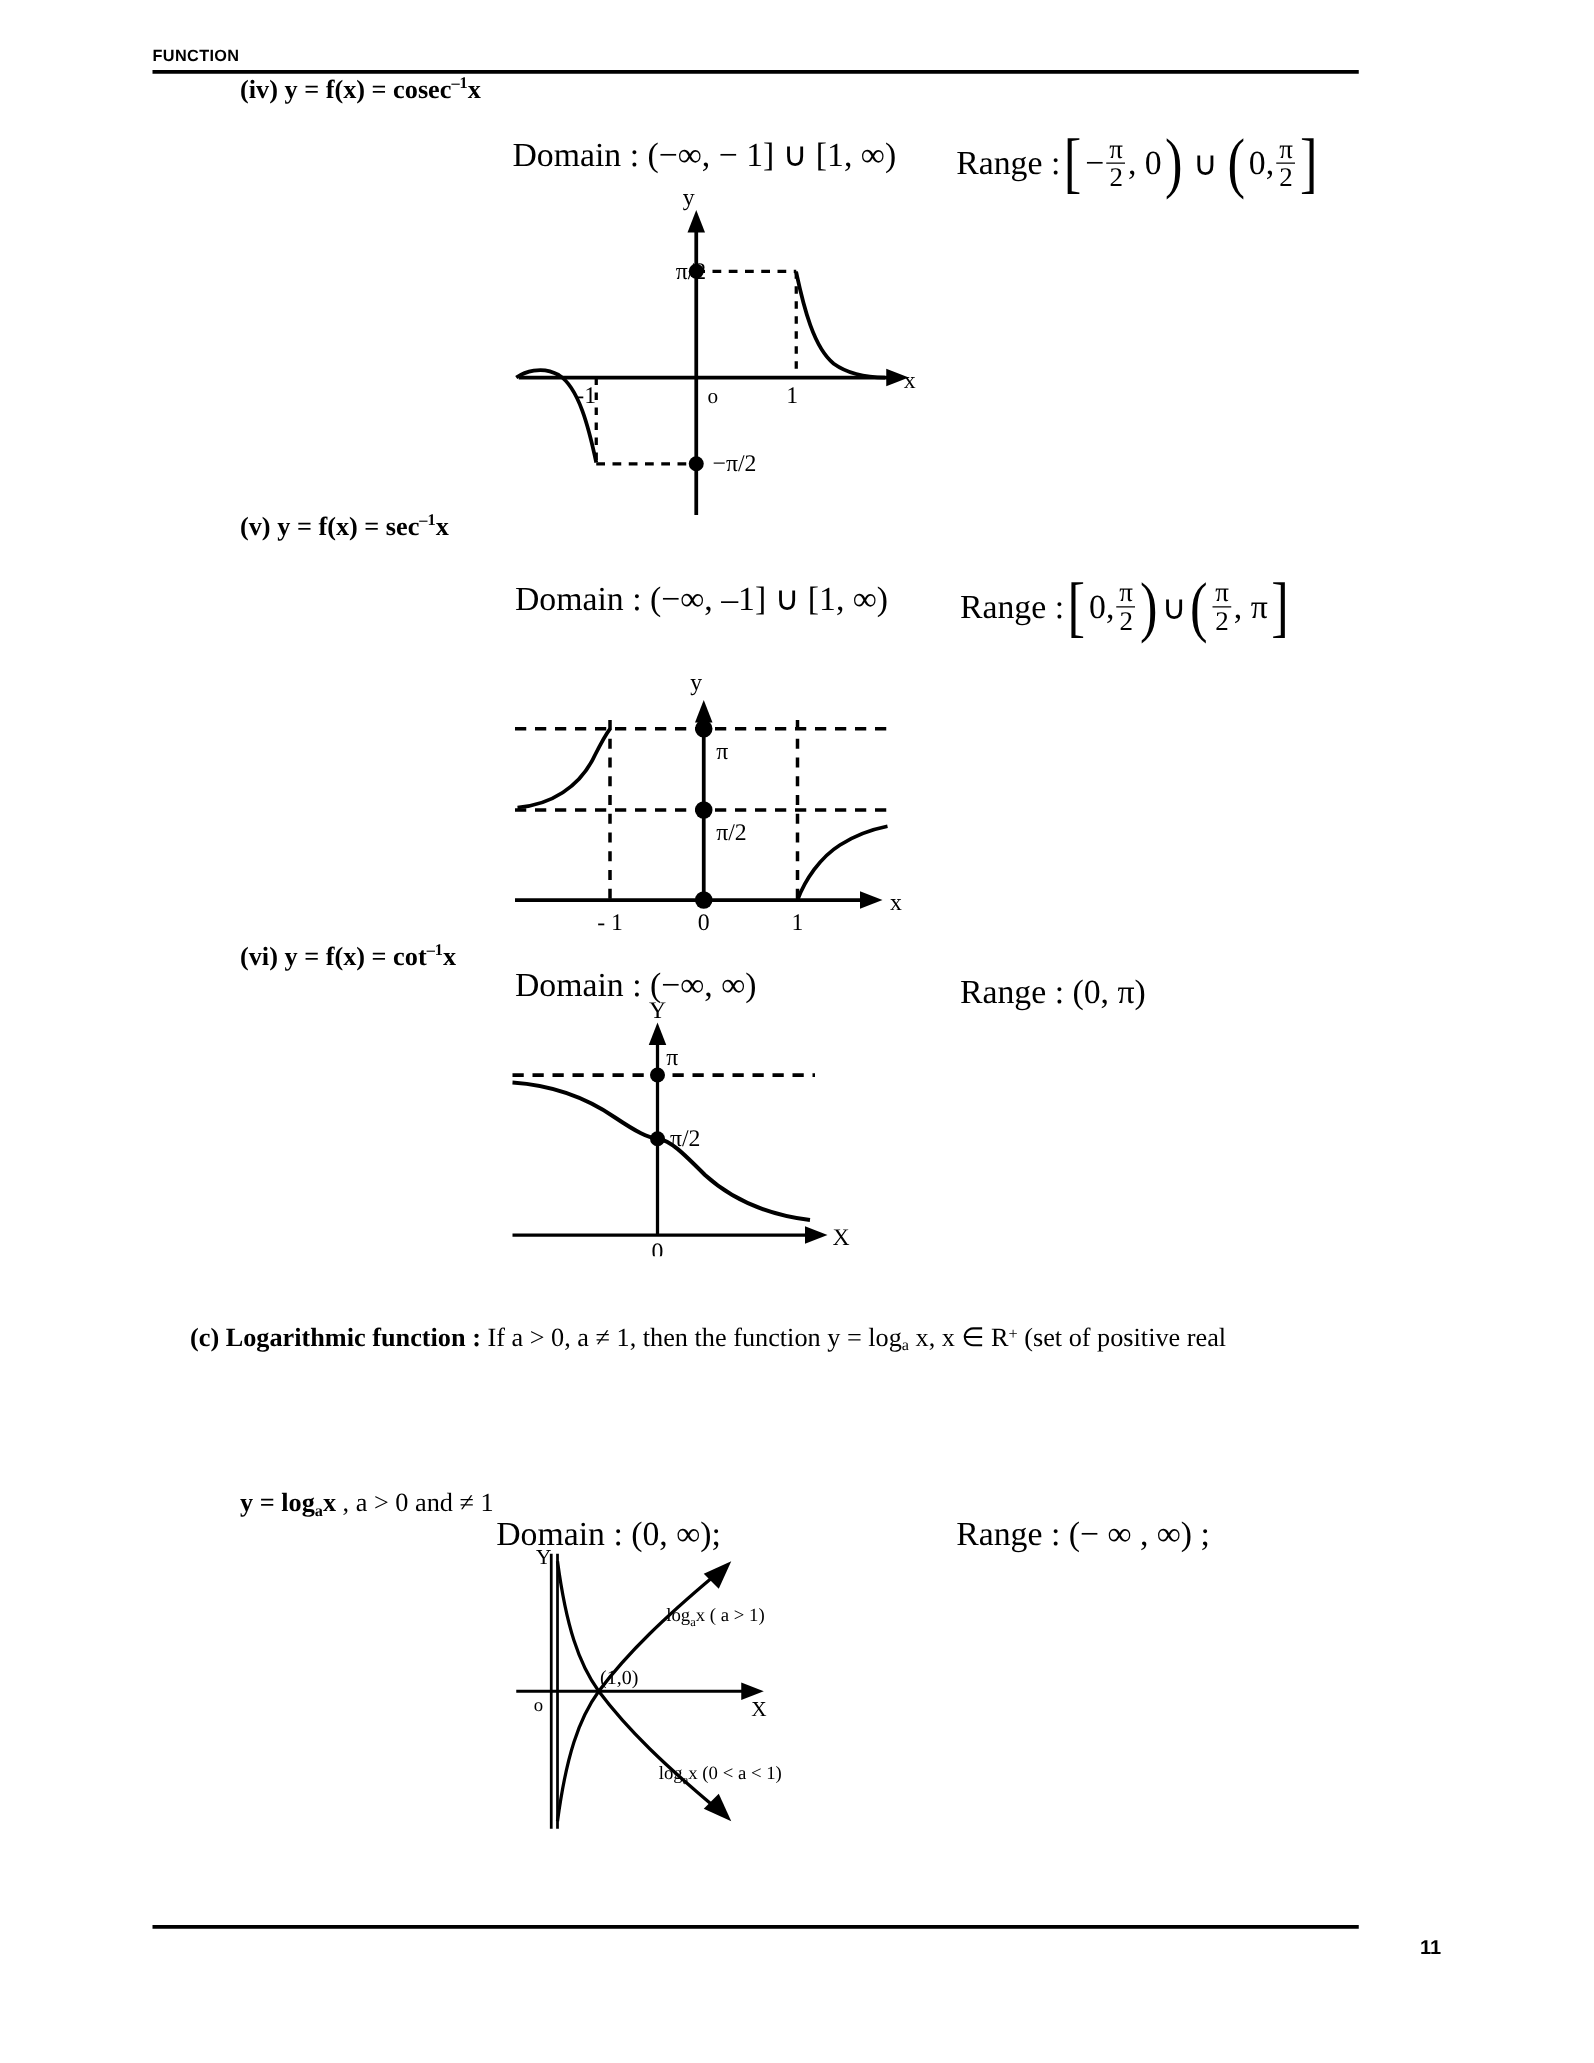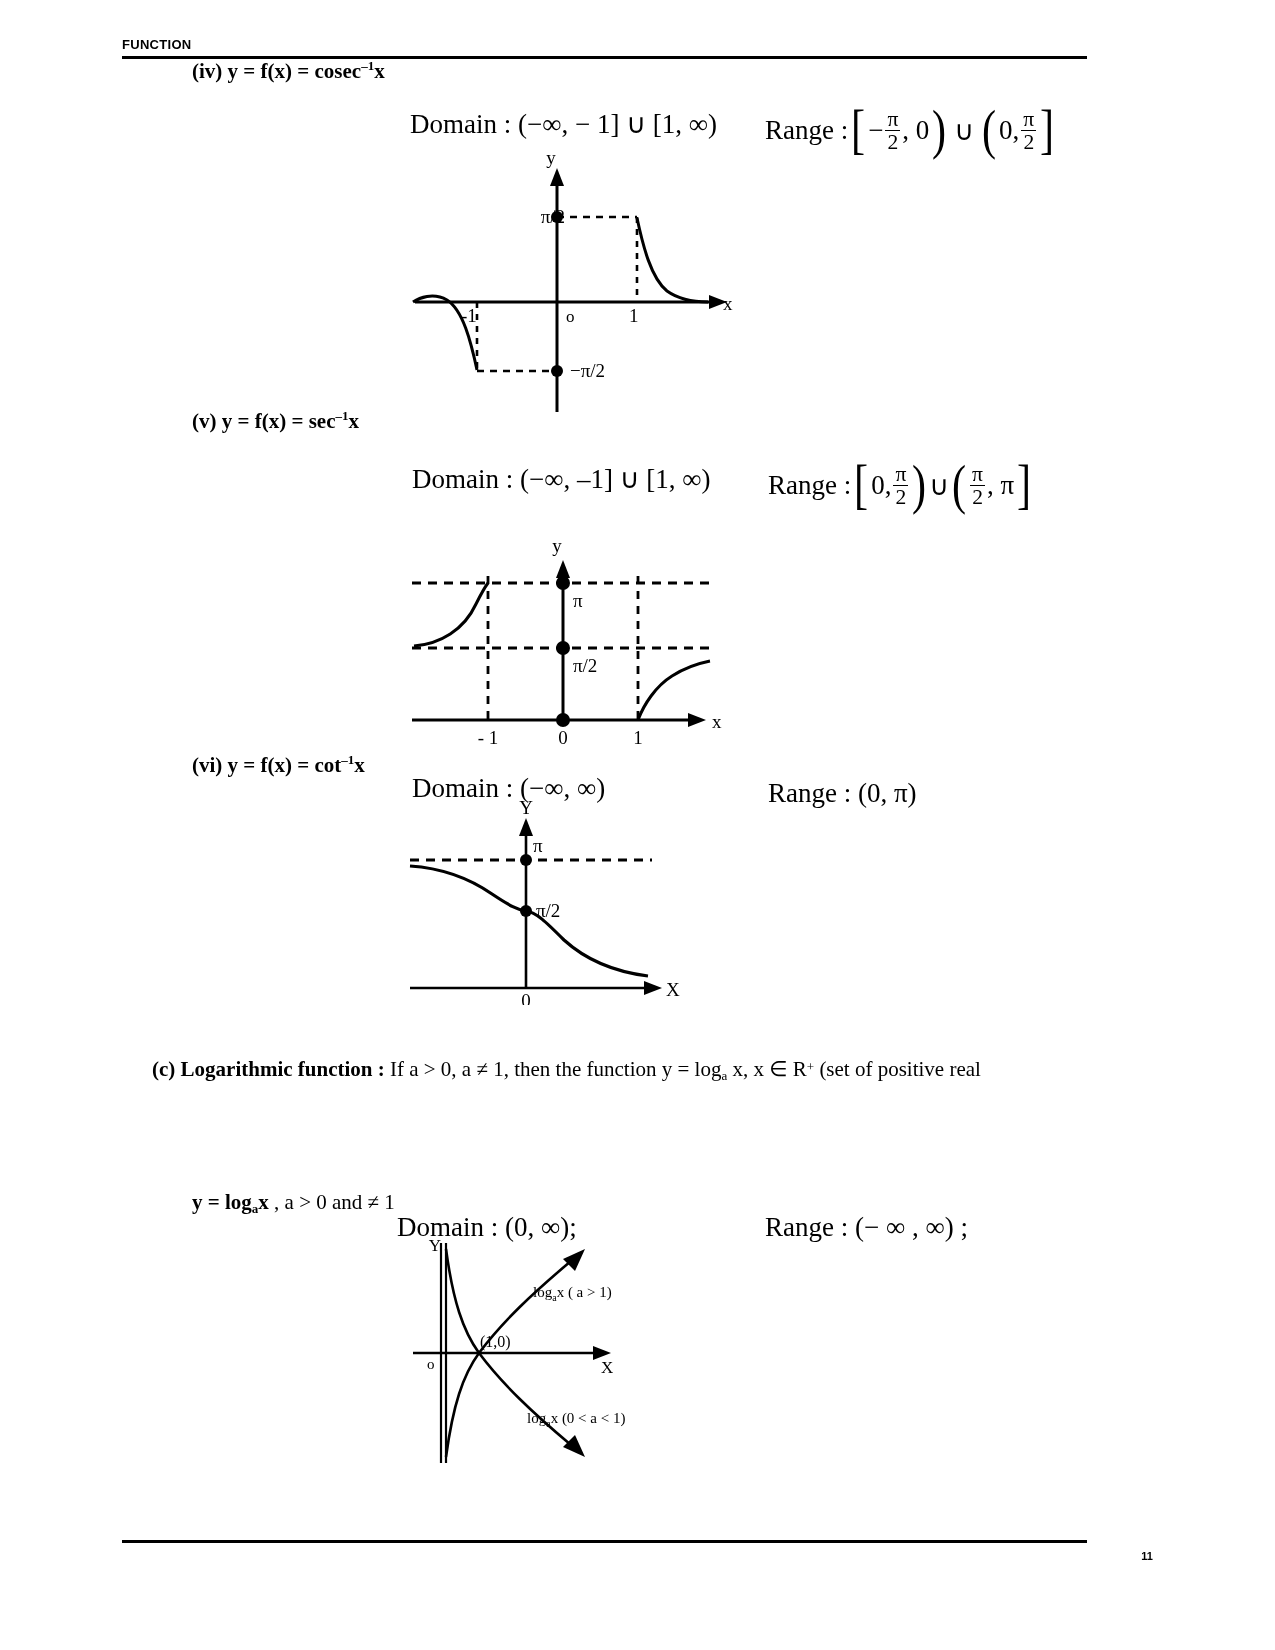--- a/index.html
+++ b/index.html
@@ -23,21 +23,21 @@
     position:absolute;left:122px;top:56px;width:965px;height:3px;
     background:#000;
   }
   .ftr-rule{
     position:absolute;left:122px;top:1540px;width:965px;height:3px;
     background:#000;
   }
   .page-num{
     position:absolute;right:122px;top:1550px;
     font-family:"Liberation Sans", sans-serif;
-    font-weight:bold;font-size:11px;
+    font-weight:bold;font-size:16px;
   }
 
   
   .subhead{
     position:absolute;
     font-weight:bold;font-size:21px;
     font-family:"Liberation Serif", serif;
     white-space:nowrap;
   }
   .subhead sup{font-size:.62em;vertical-align:super;}

